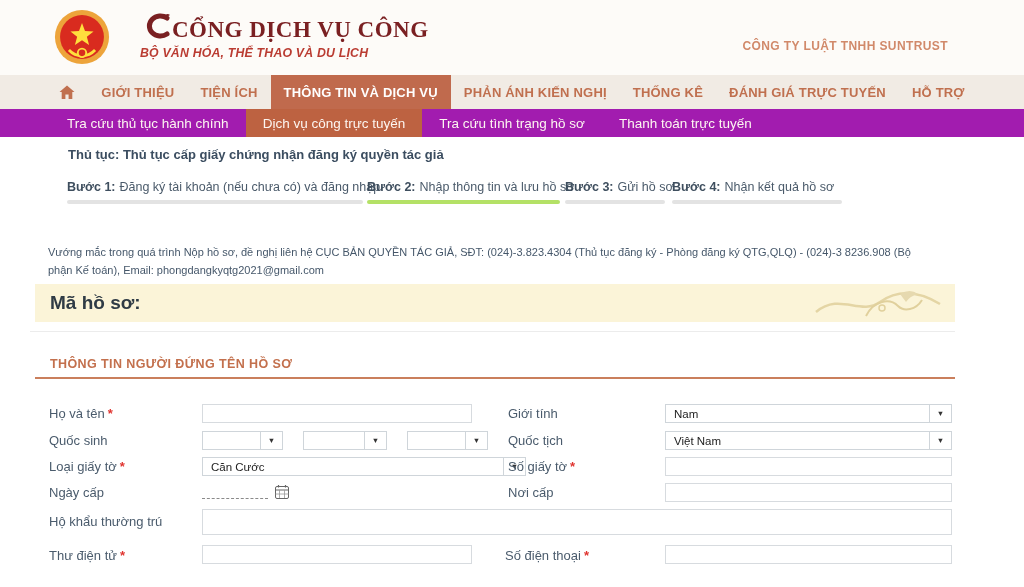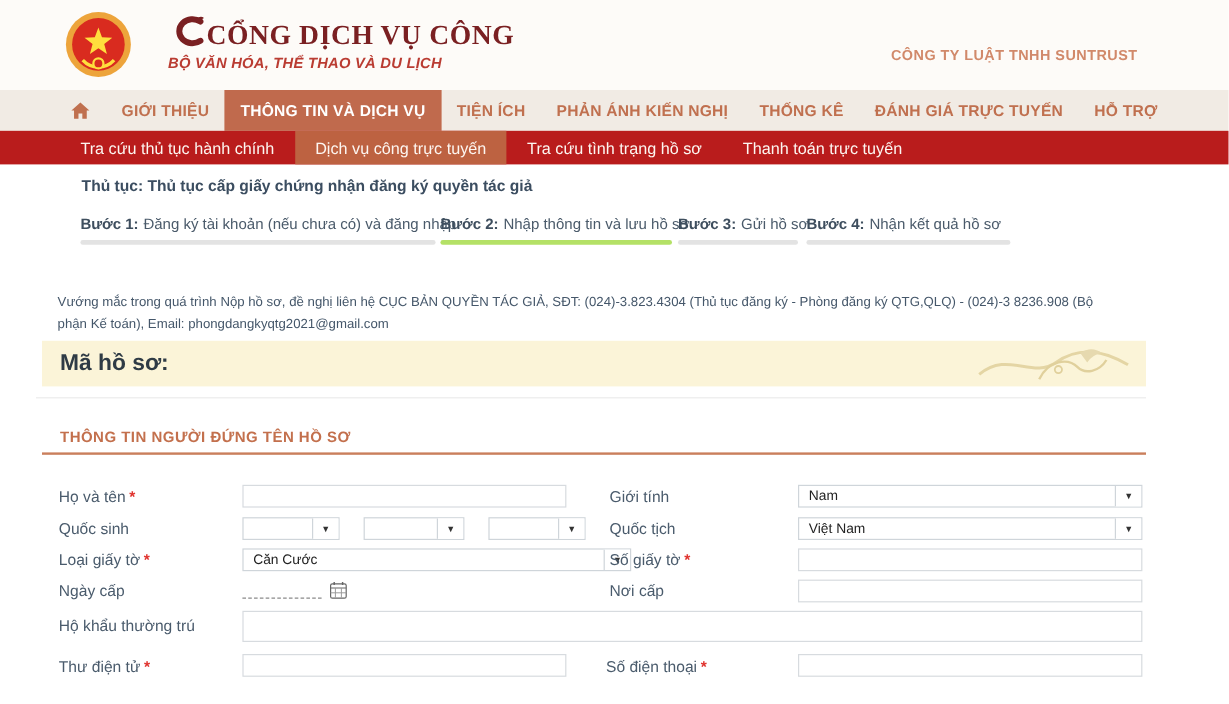--- a/index.html
+++ b/index.html
@@ -17,21 +17,21 @@
   .account{position:absolute;right:76px;top:39px;font-size:12px;font-weight:bold;color:#d1896a;
            letter-spacing:.4px;cursor:pointer;}
   
   .mainnav{position:absolute;left:0;top:75px;width:1024px;height:34px;background:#f1ebe4;
            display:flex;align-items:stretch;box-sizing:border-box;justify-content:center;}
   .mn-item{display:flex;align-items:center;padding:0 13px;font-size:13px;font-weight:bold;
            color:#c0704f;letter-spacing:.2px;cursor:pointer;white-space:nowrap;text-decoration:none;}
   .mn-item.active{background:#c06a4d;color:#fff;}
   .mn-home svg{display:block;}
   
-  .subnav{position:absolute;left:0;top:109px;width:1024px;height:28px;background:#b91c1c;
+  .subnav{position:absolute;left:0;top:109px;width:1024px;height:28px;background:#a21caf;
           display:flex;align-items:stretch;padding-left:50px;box-sizing:border-box;}
   .sn-item{display:flex;align-items:center;padding:0 17px;font-size:13.5px;color:#fdf6f1;
            cursor:pointer;white-space:nowrap;text-decoration:none;}
   .sn-item.active{background:#bd6241;}
   
   .proc{position:absolute;left:68px;top:147px;font-size:13px;font-weight:bold;color:#3b4d60;}
   .step{position:absolute;top:180px;}
   .step-text{white-space:nowrap;font-size:12.5px;color:#4a5a6a;}
   .step-b{font-weight:bold;color:#3e4e5e;margin-right:4px;}
   .step-bar{position:absolute;top:20px;left:0;height:4px;border-radius:2px;background:#e3e3e3;width:100%;}
@@ -88,22 +88,22 @@
     <div class="account">CÔNG TY LUẬT TNHH SUNTRUST</div>
   </header>
 
   <nav class="mainnav">
     <a class="mn-item mn-home">
       <svg width="16" height="15" viewBox="0 0 16 15">
         <path d="M8,0.5 L15.5,7 H13.3 V14 H9.6 V9.6 H6.4 V14 H2.7 V7 H0.5 Z" fill="#c0704f"></path>
       </svg>
     </a>
     <a class="mn-item">GIỚI THIỆU</a>
+    <a class="mn-item">TIỆN ÍCH</a>
     <a class="mn-item active">THÔNG TIN VÀ DỊCH VỤ</a>
-    <a class="mn-item">TIỆN ÍCH</a>
     <a class="mn-item">PHẢN ÁNH KIẾN NGHỊ</a>
     <a class="mn-item">THỐNG KÊ</a>
     <a class="mn-item">ĐÁNH GIÁ TRỰC TUYẾN</a>
     <a class="mn-item">HỖ TRỢ</a>
   </nav>
 
   <nav class="subnav">
     <a class="sn-item">Tra cứu thủ tục hành chính</a>
     <a class="sn-item active">Dịch vụ công trực tuyến</a>
     <a class="sn-item">Tra cứu tình trạng hồ sơ</a>

